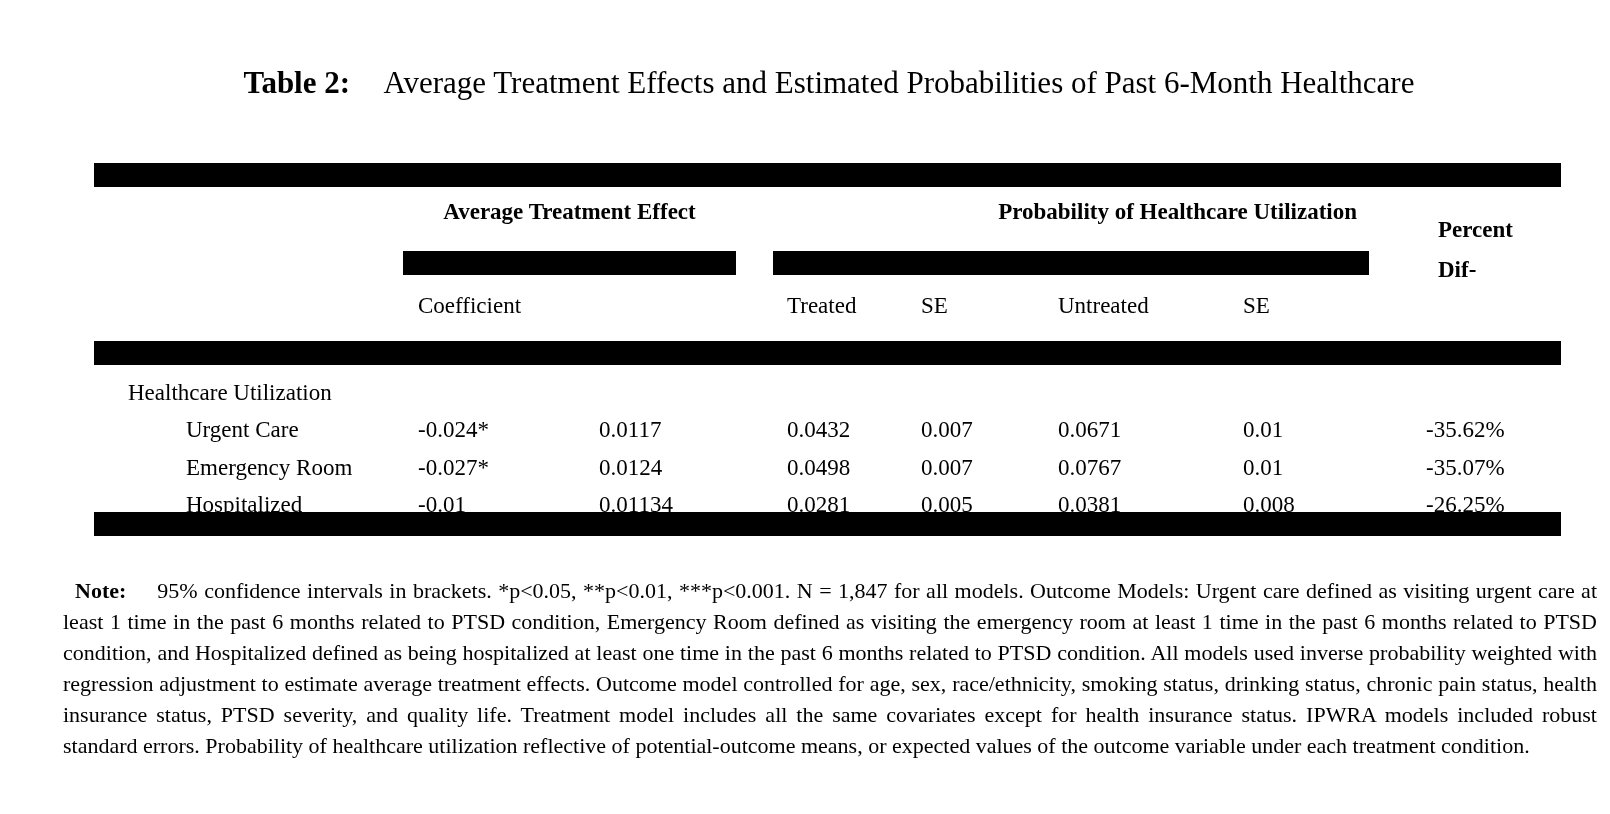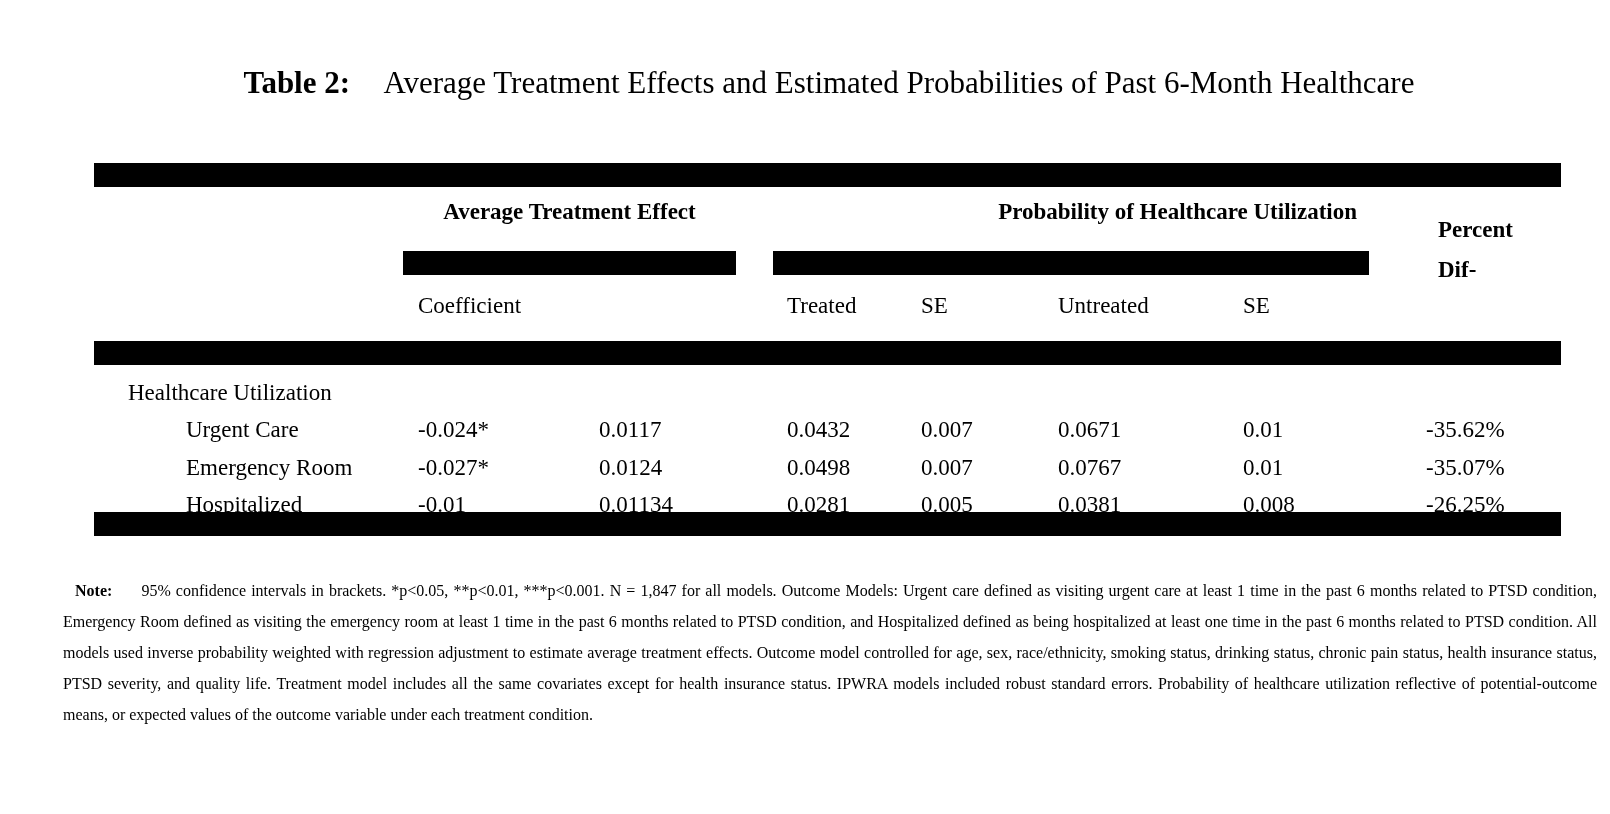--- a/index.html
+++ b/index.html
@@ -54,21 +54,21 @@
   .sectionrow { top: 331px; }
   .sectionrow .cell { font-weight: normal; }
   .r1 { top: 368px; }
   .r2 { top: 406px; }
   .r3 { top: 443px; }
   
   .note {
     position: absolute;
     left: 27px; top: 539px;
     width: 1558px;
-    font-size: 16px;
+    font-size: 22px;
     line-height: 31px;
     text-align: justify;
   }
   .note .label { font-weight: bold; margin-right: 0.32em; }
 </style>
 </head>
 <body>
 
 <div class="page">
 

